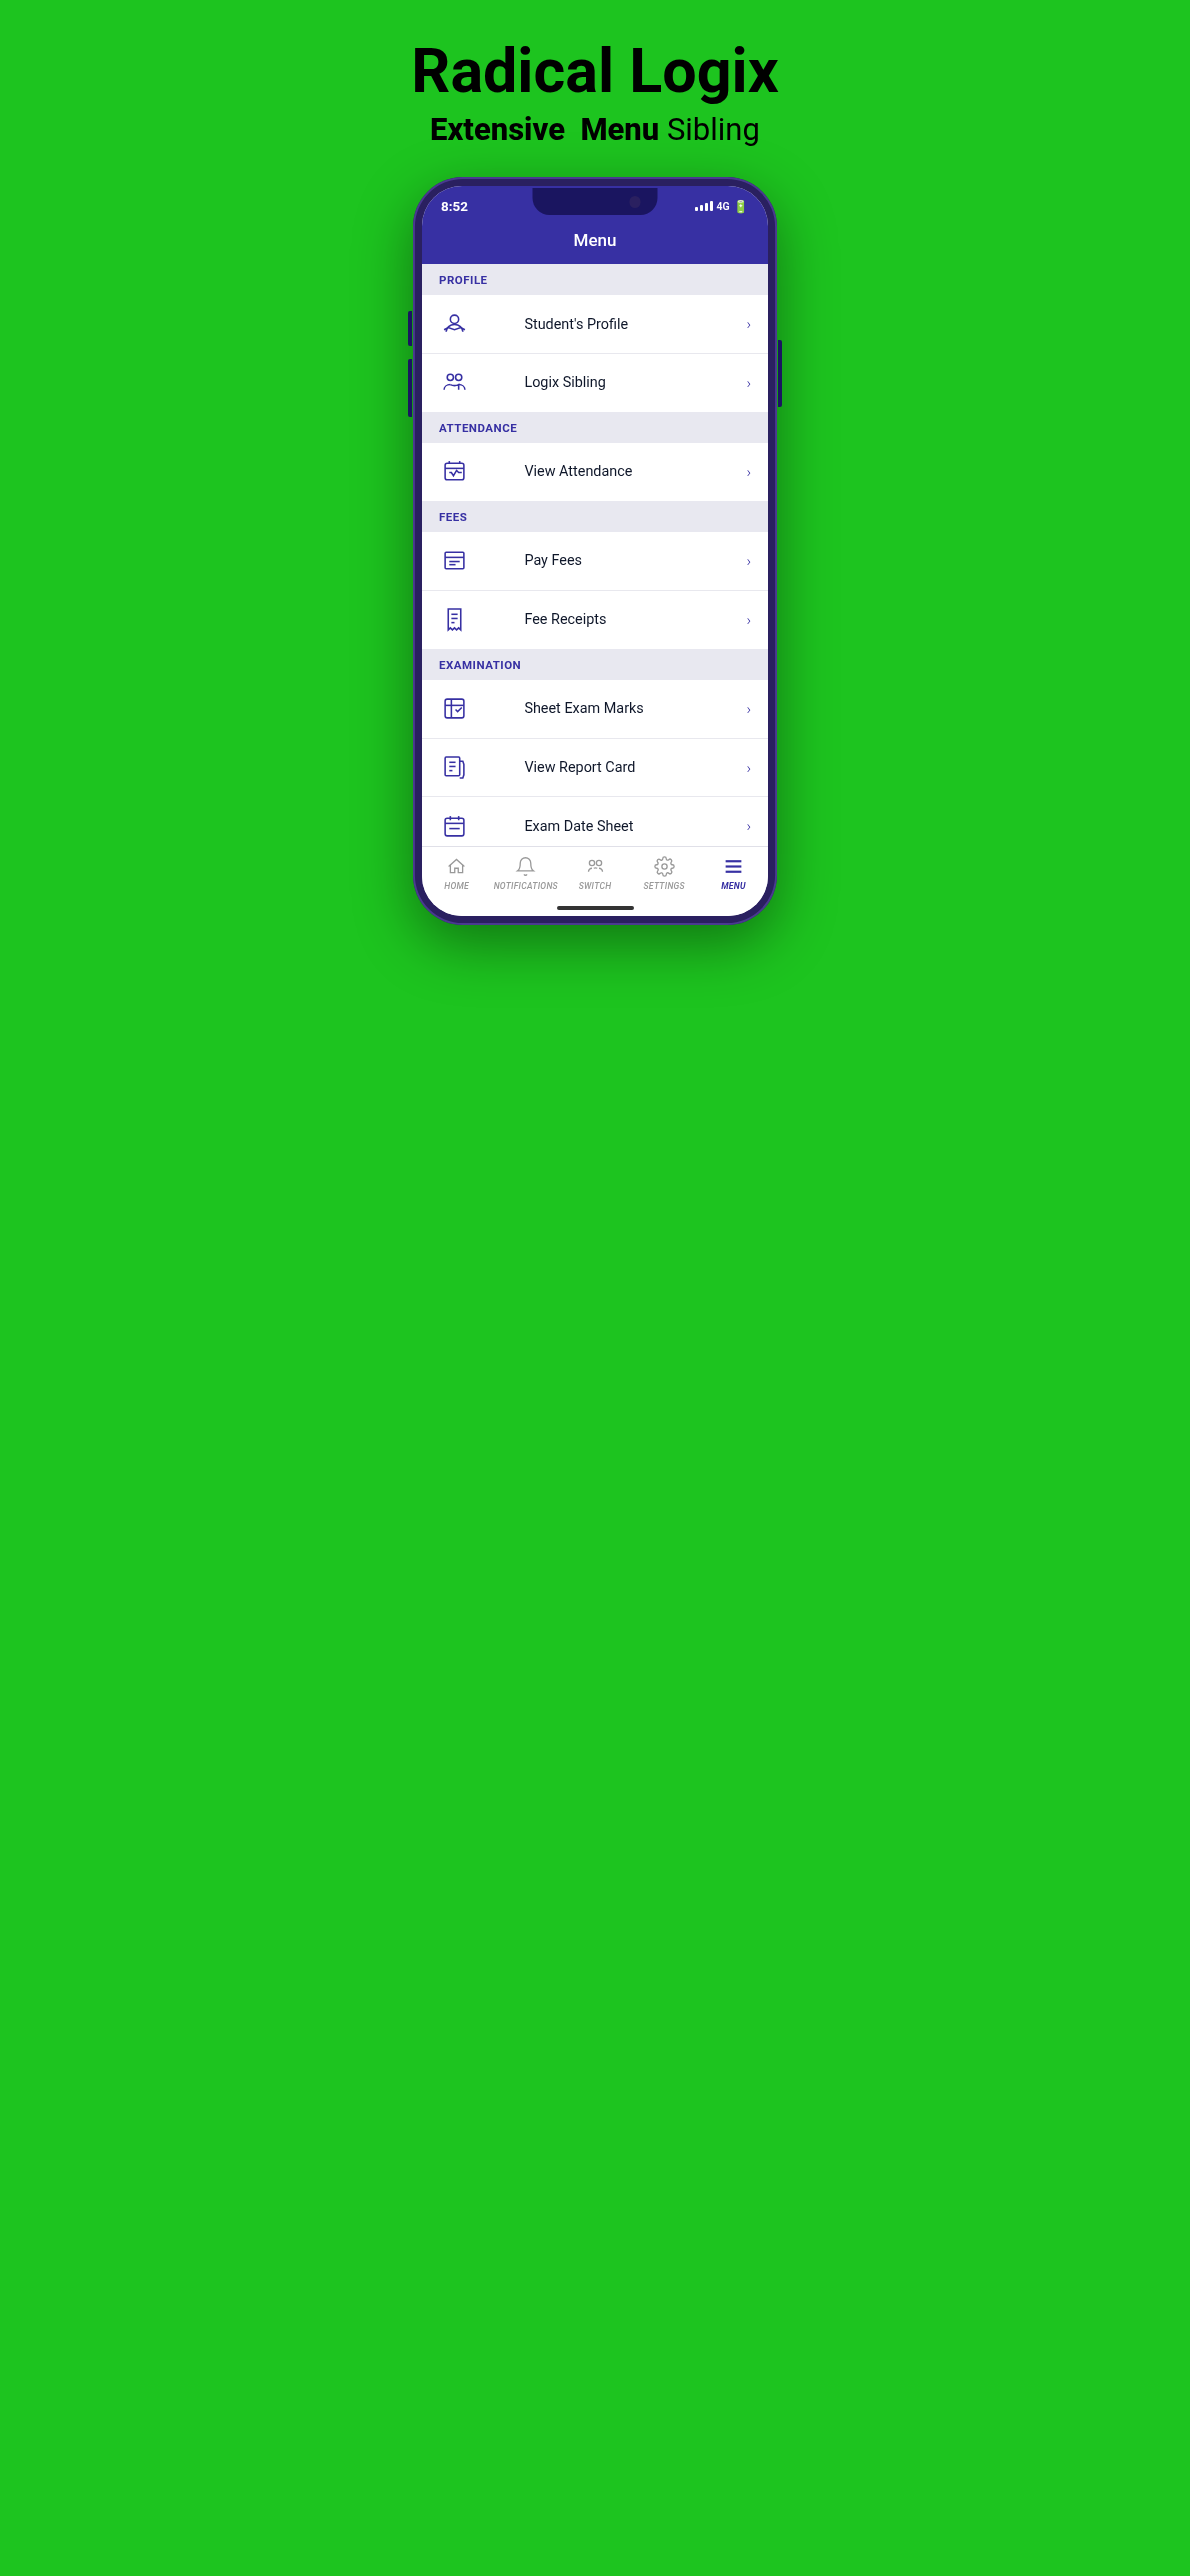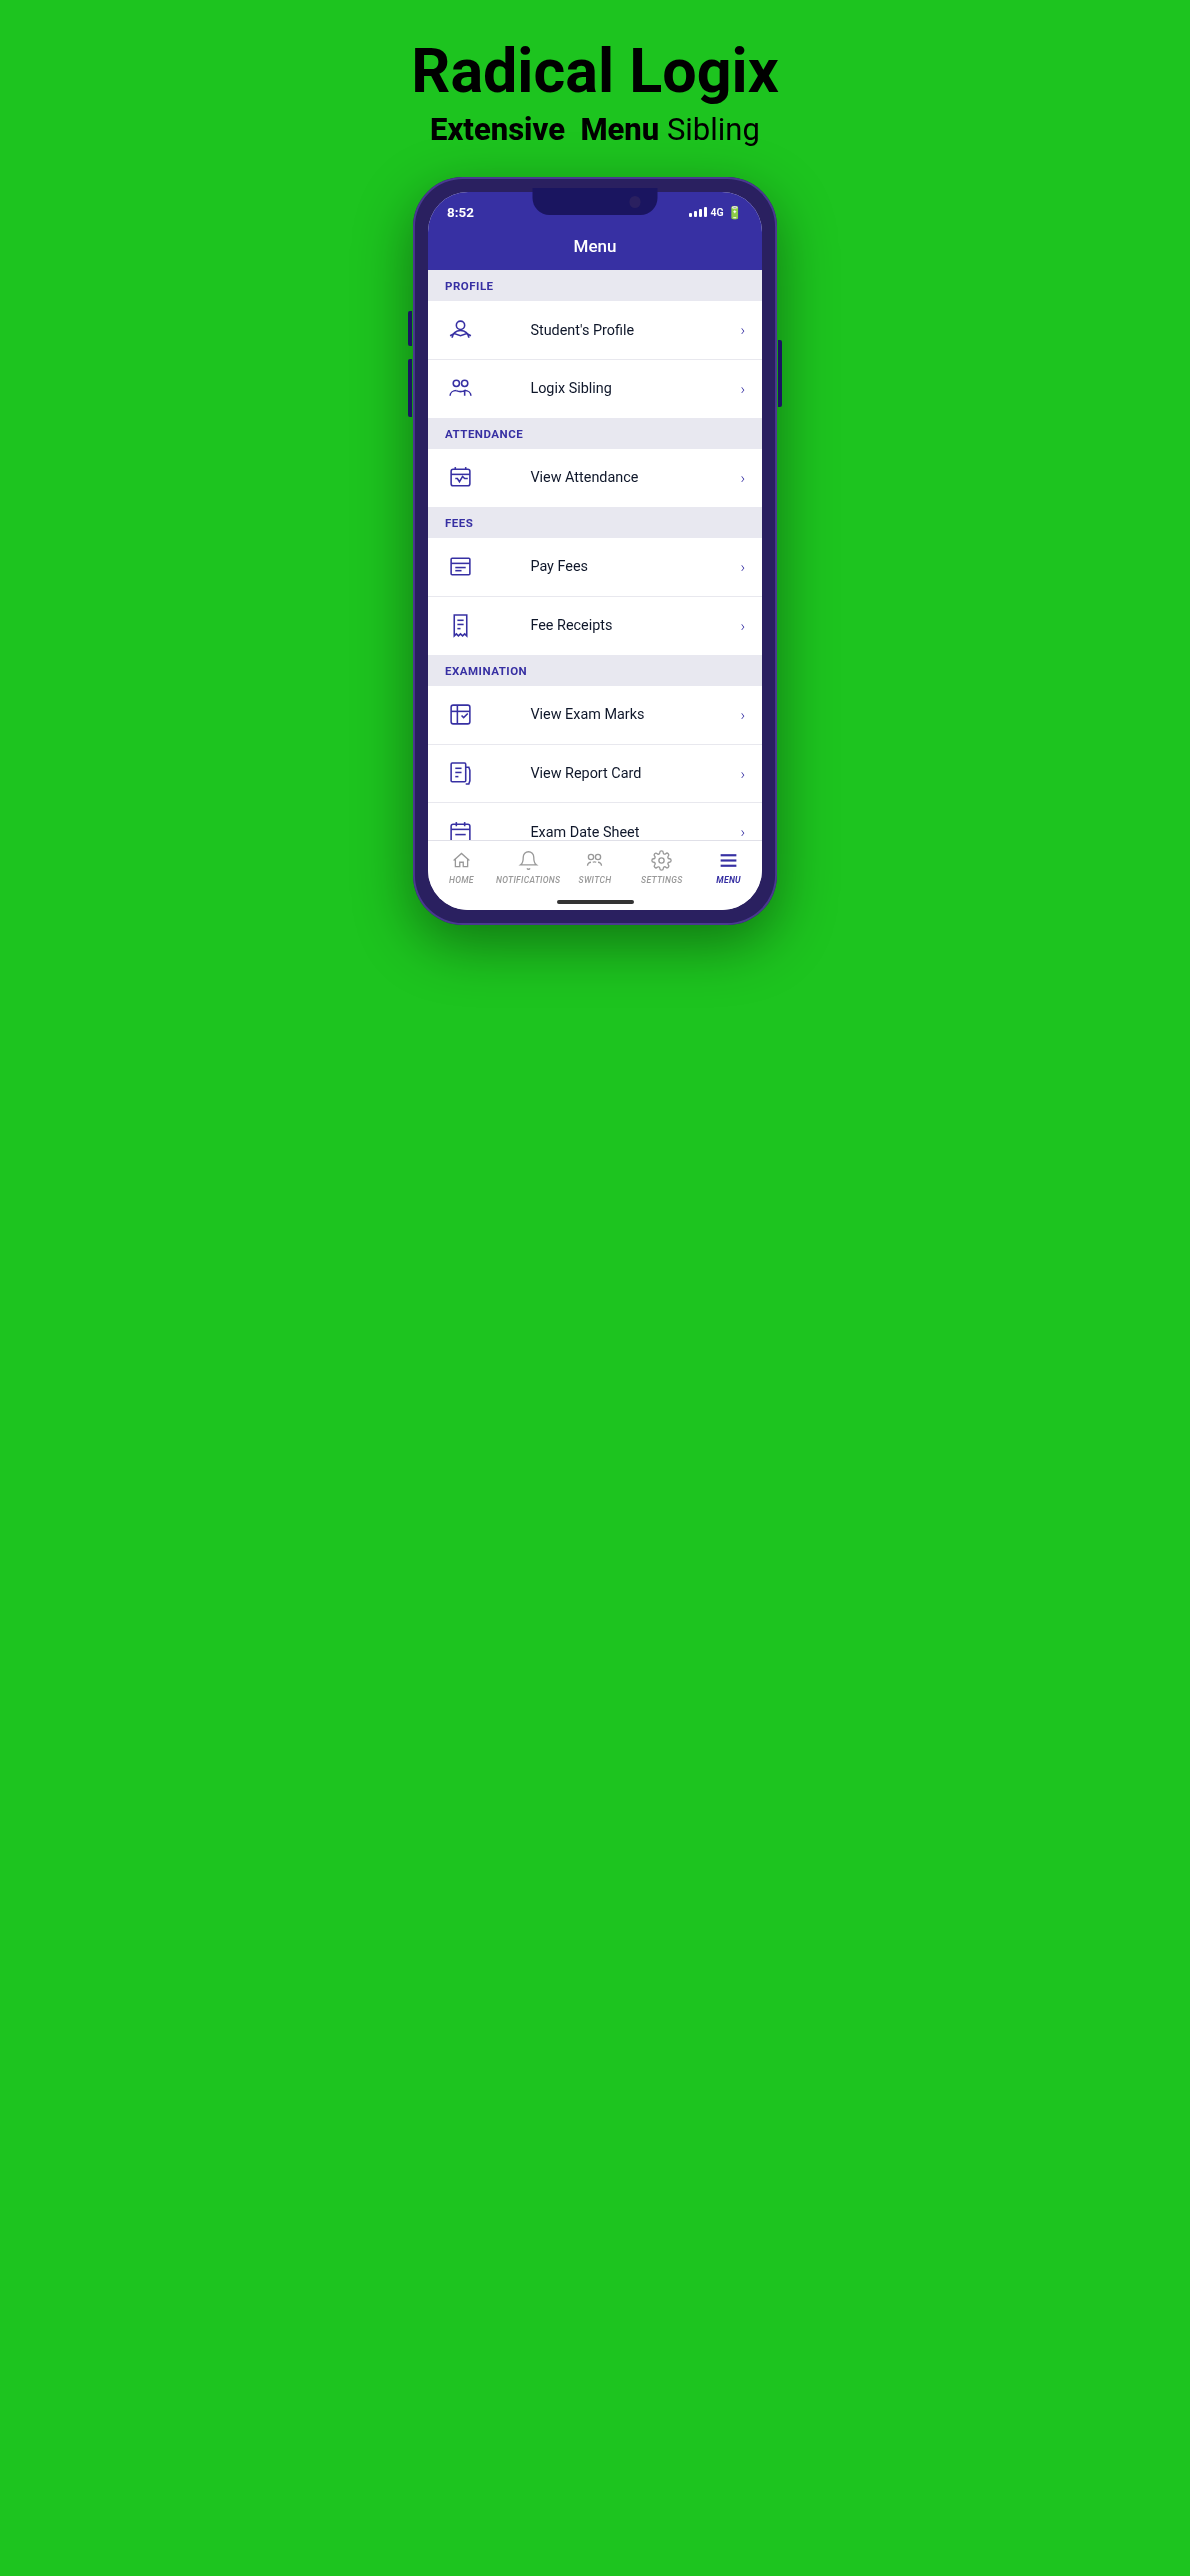--- a/index.html
+++ b/index.html
@@ -43,21 +43,21 @@
       position: relative;
       width: 364px;
       height: 748px;
     }
 
     .phone-frame {
       width: 364px;
       height: 748px;
       background: #2a2060;
       border-radius: 50px;
-      padding: 15px;
+      padding: 9px;
       box-shadow: 0 19px 58px rgba(0,0,0,0.4), inset 0 0 0 1.9px #4a3a90;
       position: relative;
     }
 
     .phone-screen {
       width: 100%;
       height: 100%;
       background: #f0f0f5;
       border-radius: 40px;
       overflow: hidden;
@@ -437,21 +437,21 @@
           <div class="menu-item">
             <div class="menu-item-left">
               <div class="menu-icon">
                 <svg viewBox="0 0 24 24">
                     <rect x="3" y="3" width="18" height="18" rx="2"></rect>
                     <line x1="3" y1="9" x2="21" y2="9"></line>
                     <line x1="9" y1="3" x2="9" y2="21"></line>
                     <path d="M13 13l2 2 4-4"></path>
                   </svg>
               </div>
-              <span class="menu-label">View Exam Marks</span>
+              <span class="menu-label">Sheet Exam Marks</span>
             </div>
             <span class="chevron">›</span>
           </div>
           <div class="menu-item">
             <div class="menu-item-left">
               <div class="menu-icon">
                 <svg viewBox="0 0 24 24">
                     <rect x="3" y="2" width="14" height="18" rx="1"></rect>
                     <path d="M17 6h3l1 3v10l-1 3h-3"></path>
                     <line x1="7" y1="7" x2="13" y2="7"></line>

